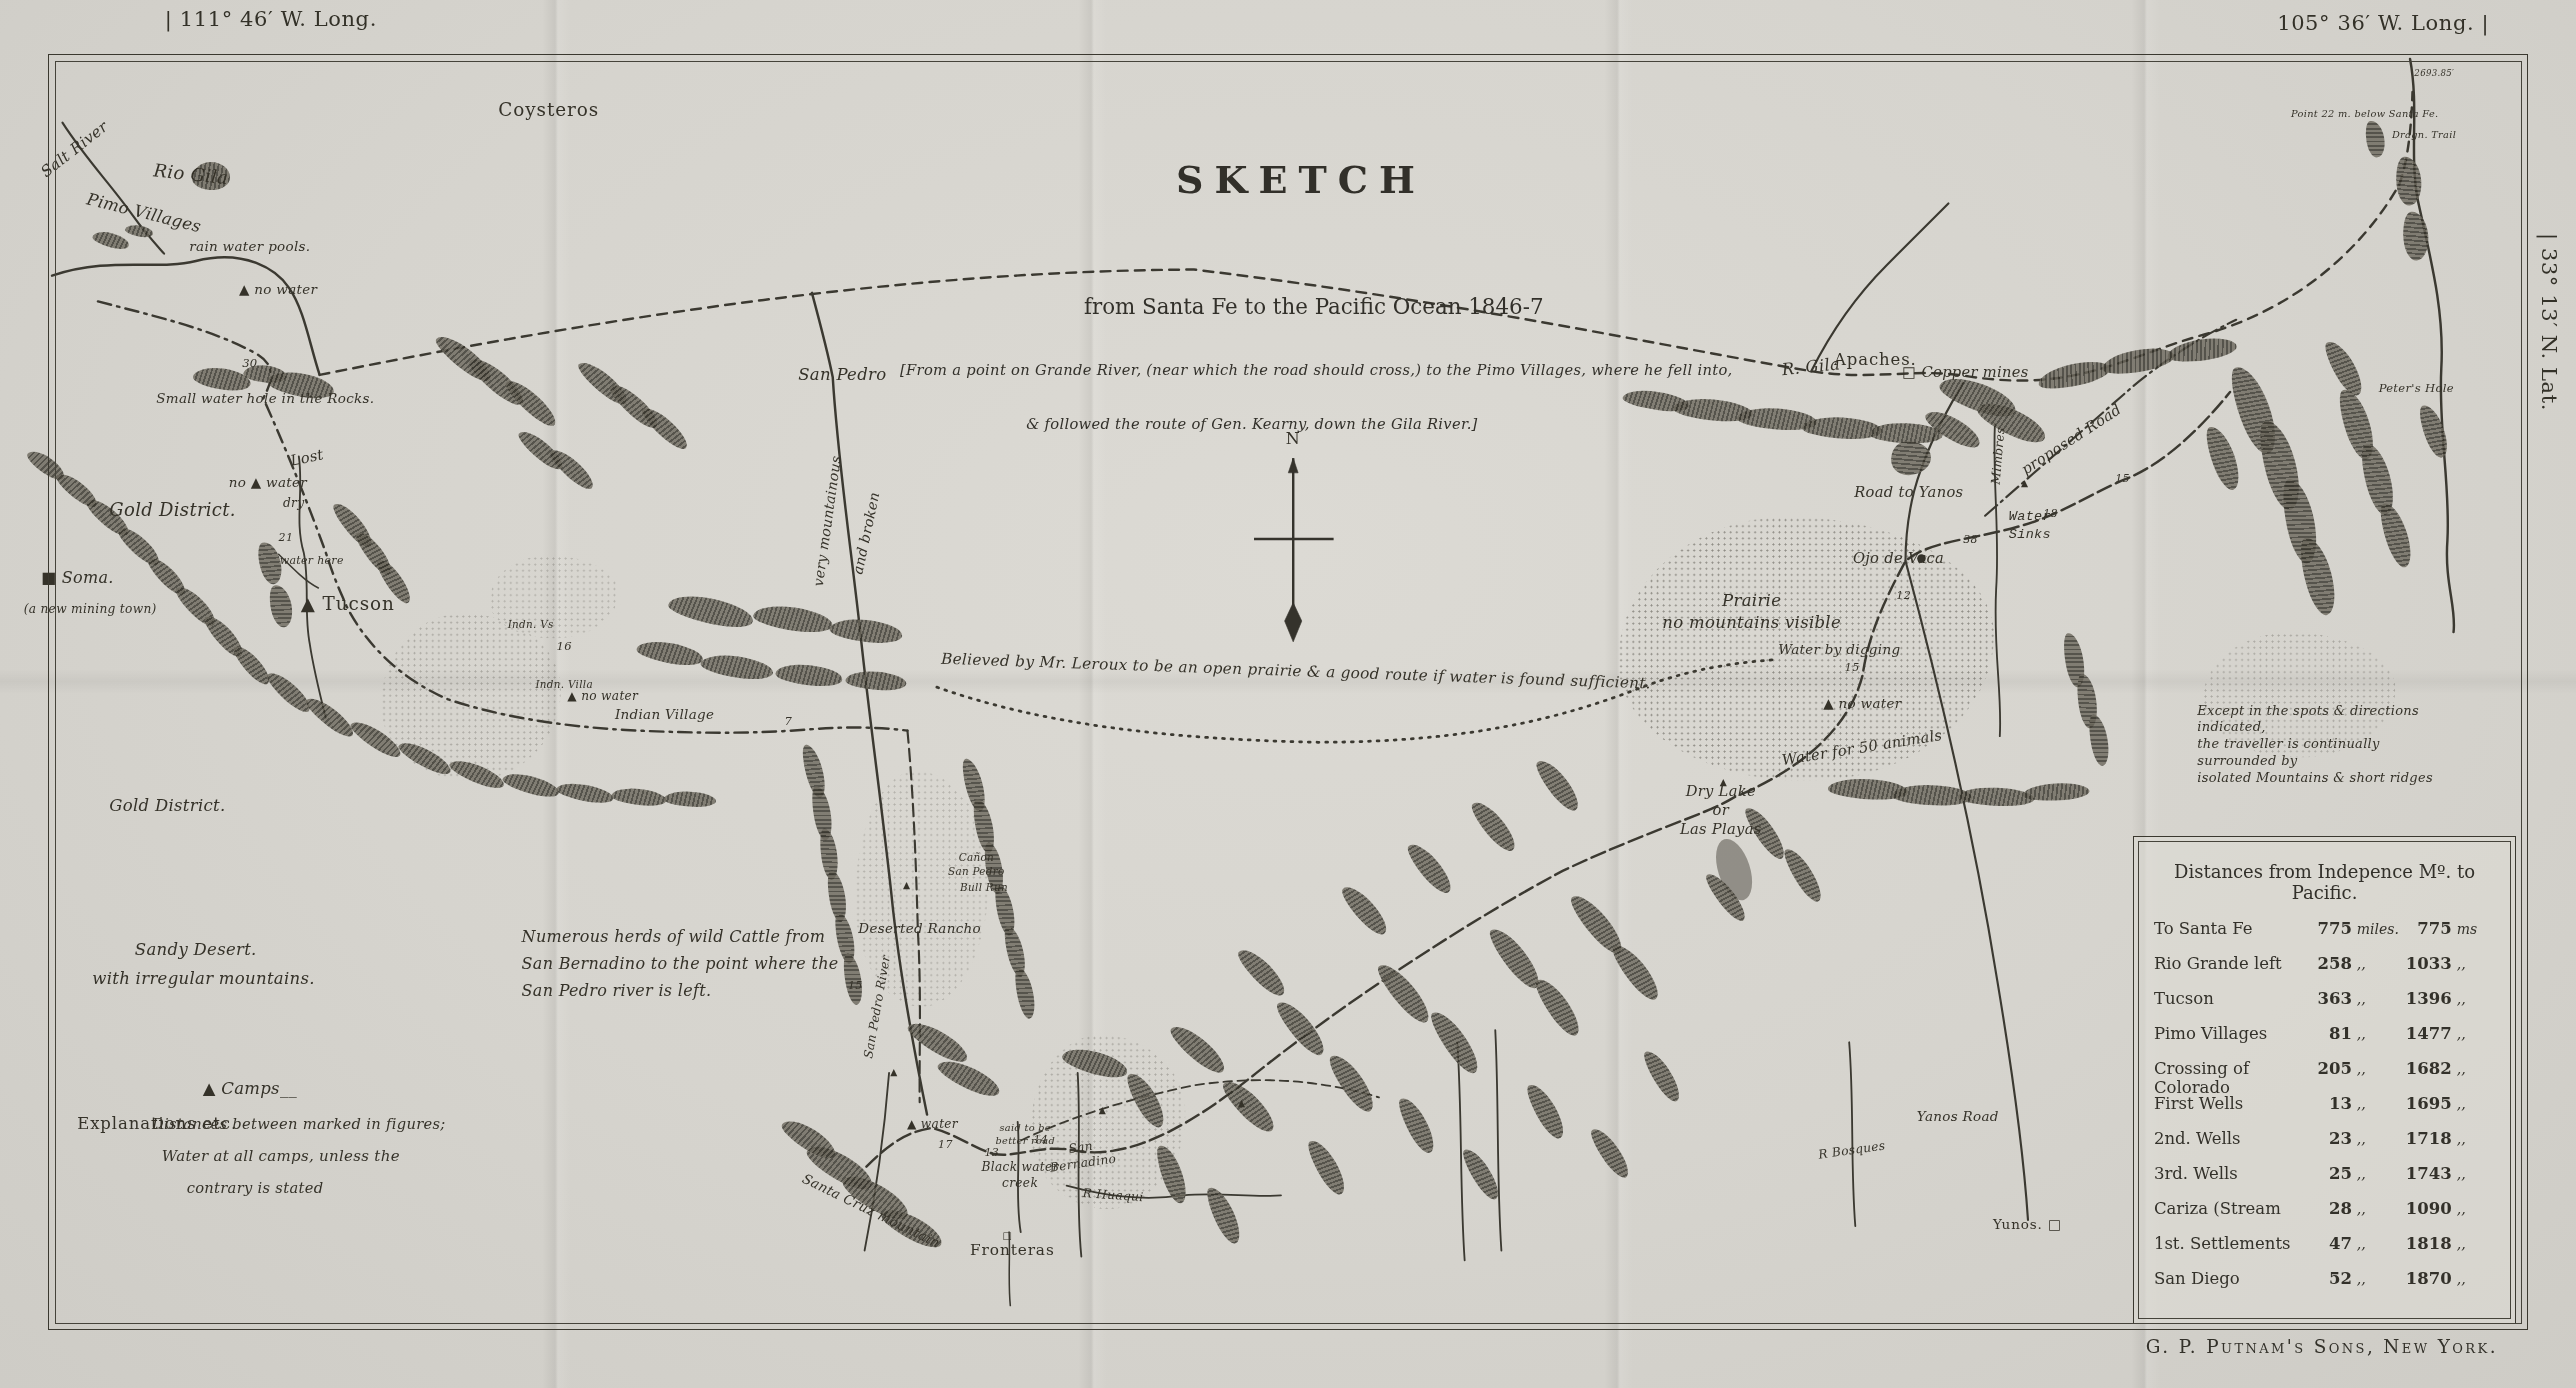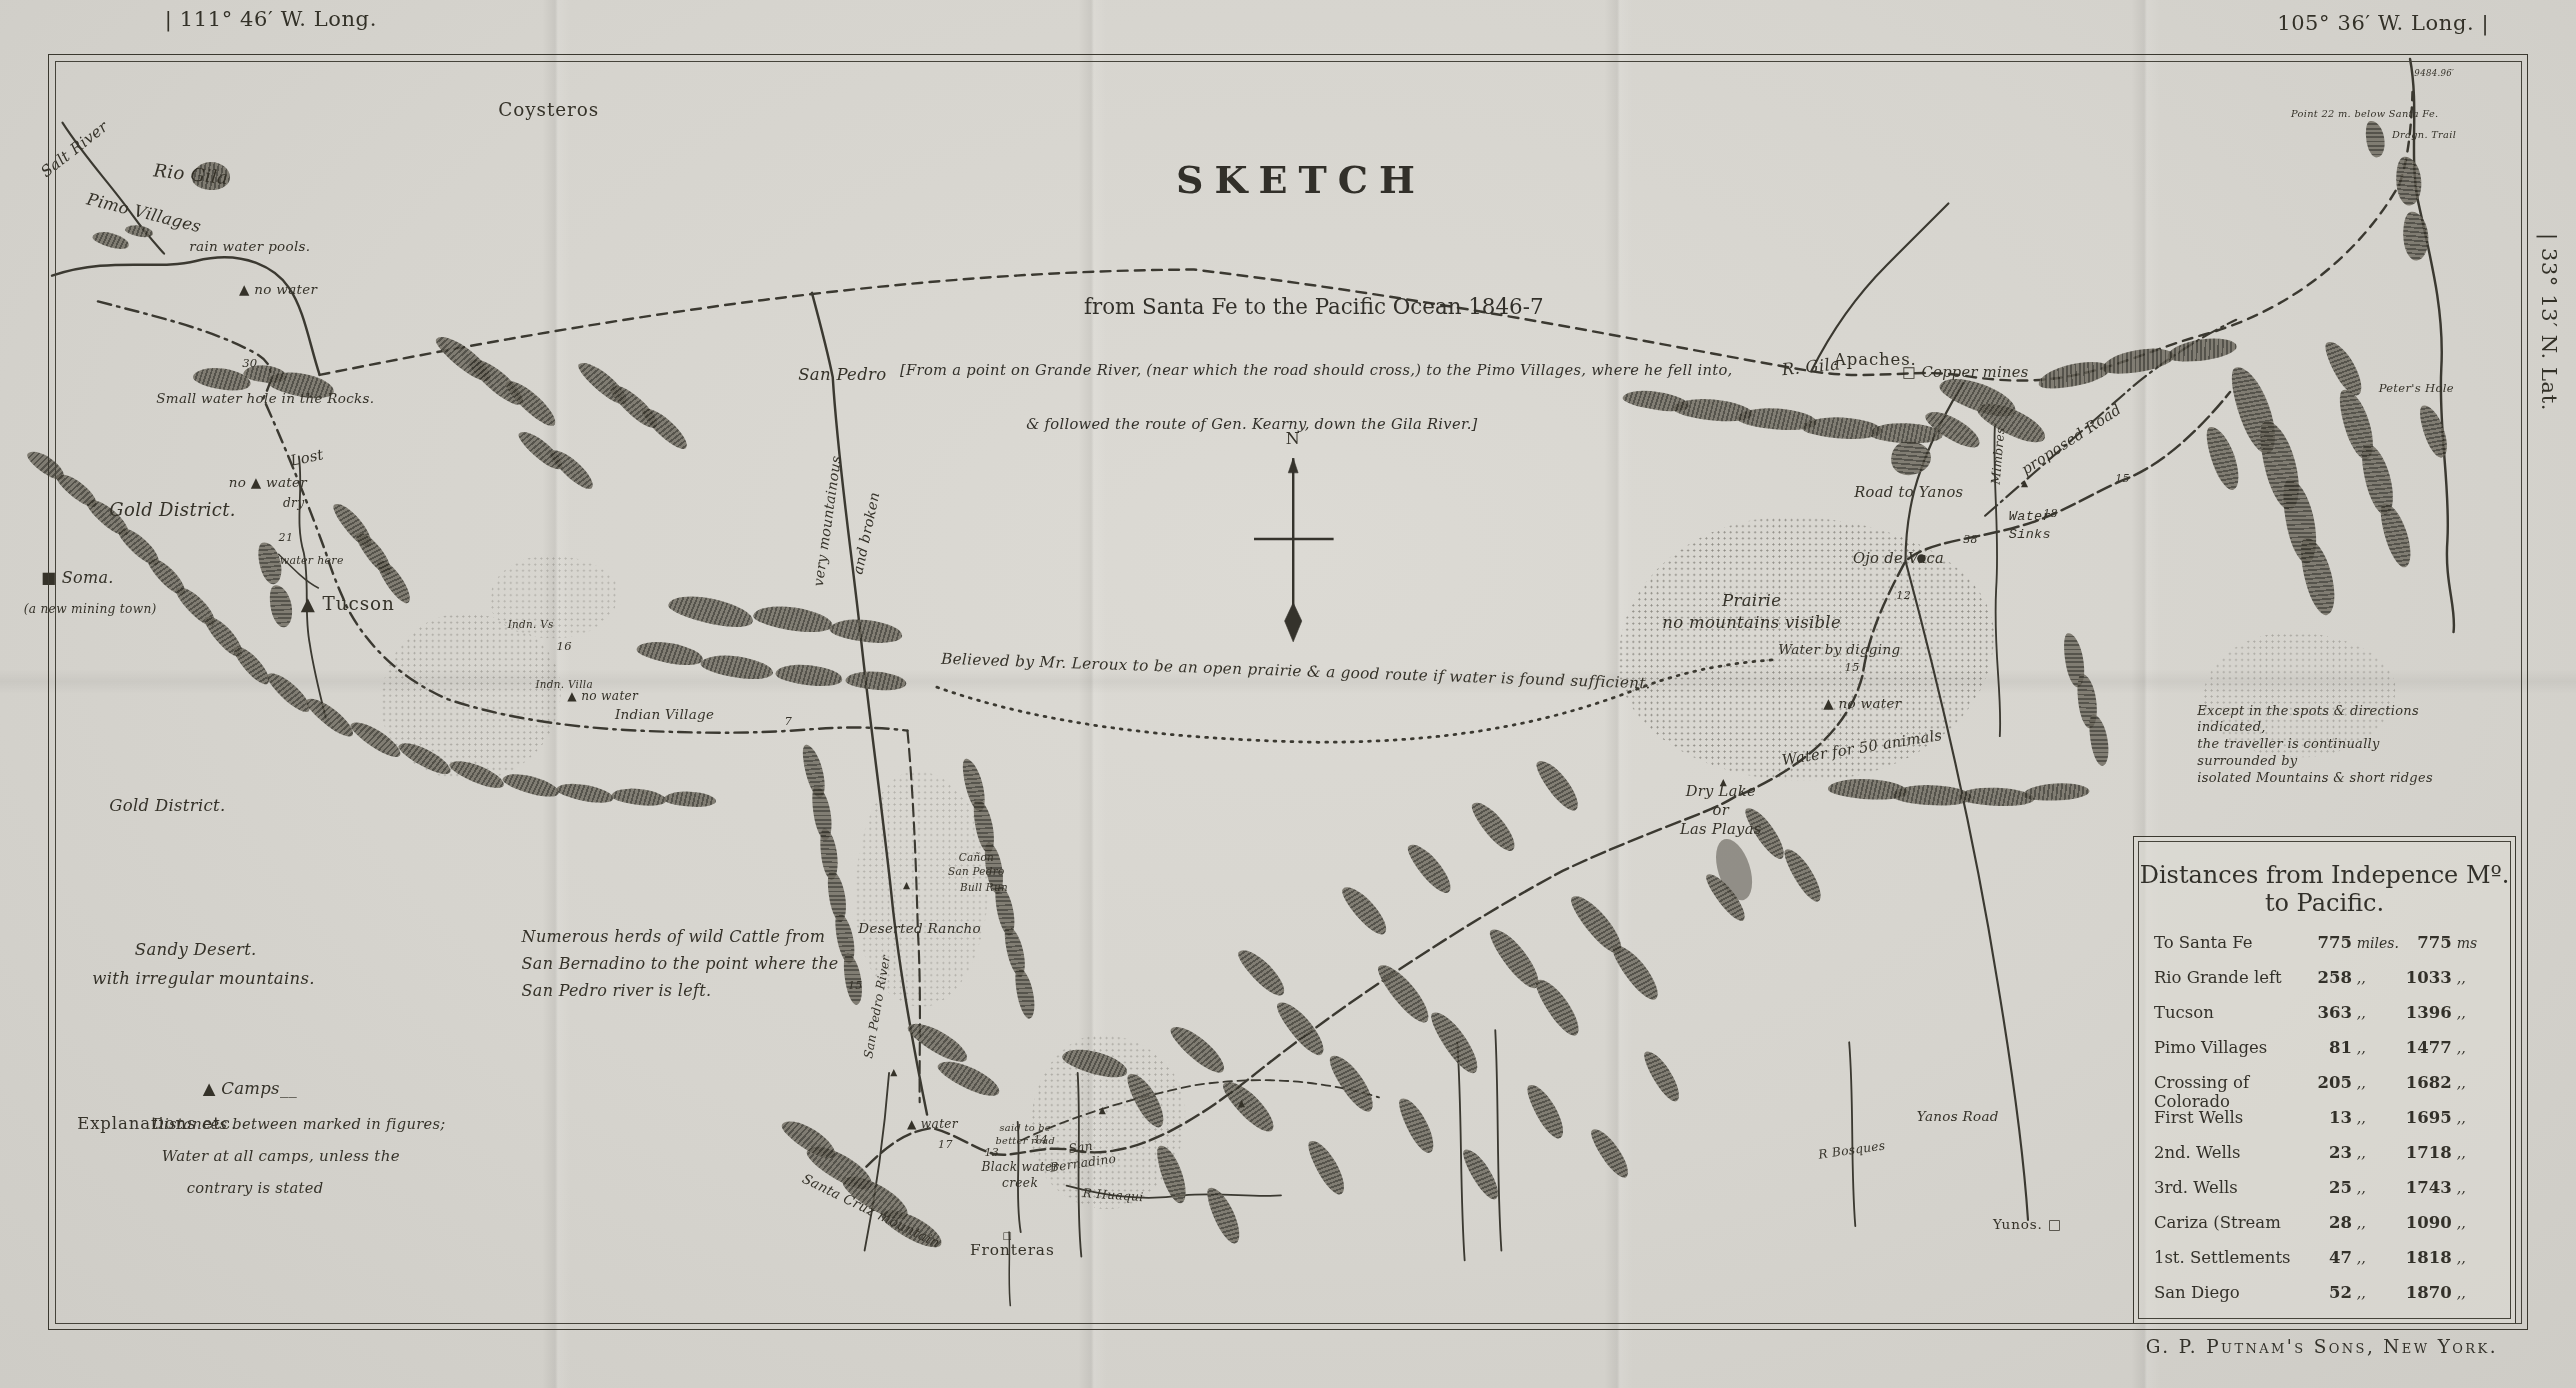--- a/index.html
+++ b/index.html
@@ -29,21 +29,21 @@
   .marg{position:absolute;z-index:8;font-size:21px;letter-spacing:0.6px;color:#333128;}
   #title-block{position:absolute;inset:0;z-index:6;pointer-events:none;}
   .tb{position:absolute;transform:translate(-50%,-50%);white-space:nowrap;color:#32302a;text-align:center;}
   .tb1{font-size:38px;font-weight:bold;letter-spacing:11px;}
   .tb2{font-size:24.5px;}
   .tb3{font-size:21.4px;}
   .tb4{font-size:14.7px;font-style:italic;letter-spacing:0.3px;margin-top:8px;}
   .dtable{position:absolute;left:82.8%;top:60.2%;width:14.8%;height:35.0%;z-index:6;
     border:1.8px solid #3a382f;background:rgba(222,220,214,0.55);}
   .dtable-inner{position:absolute;inset:4.3px;border:1.2px solid #45433a;}
-  .dtable-title{margin-top:18.4px;margin-bottom:16px;text-align:center;font-size:24px;color:#32302a;}
+  .dtable-title{margin-top:18.4px;margin-bottom:16px;text-align:center;font-size:18px;color:#32302a;}
   .trow{display:flex;align-items:baseline;padding:0 14.7px;height:35px;font-size:16.5px;color:#33312a;}
   .tp{width:155px;}
   .td{width:43px;text-align:right;font-weight:bold;}
   .tdu{width:36px;padding-left:4.9px;font-style:italic;font-size:14px;}
   .tt{width:59px;text-align:right;font-weight:bold;}
   .ttu{width:24.5px;padding-left:4.9px;font-style:italic;font-size:14px;}
   .publisher{position:absolute;left:83.3%;top:96.2%;z-index:8;font-size:18.4px;
     font-variant:small-caps;letter-spacing:2.4px;color:#33312a;white-space:nowrap;}
   .lat{transform-origin:0 0;transform:rotate(90deg);white-space:nowrap;}
 </style>
@@ -123,21 +123,21 @@
       <div class="lbl h" style="left: 32.7%; top: 27%; font-size: 16.5px; transform: translate(-50%, -50%);">San  Pedro</div>
       <div class="lbl h" style="left: 32.1%; top: 37.5%; font-size: 14px; transform: translate(-50%, -50%) rotate(-82deg);">very mountainous</div>
       <div class="lbl h" style="left: 33.6%; top: 38.4%; font-size: 14px; transform: translate(-50%, -50%) rotate(-78deg);">and broken</div>
       <div class="lbl h" style="left: 50.3%; top: 48.4%; font-size: 15.3px; transform: translate(-50%, -50%) rotate(2deg);">Believed by Mr. Leroux to be an open prairie &amp; a good route if water is found sufficient.</div>
       <div class="lbl h" style="left: 70.3%; top: 26.4%; font-size: 16.5px; transform: translate(-50%, -50%) rotate(-6deg);">R. Gila</div>
       <div class="lbl p" style="left: 72.8%; top: 25.9%; font-size: 16.5px; transform: translate(-50%, -50%);">Apaches.</div>
       <div class="lbl h" style="left: 76.3%; top: 26.8%; font-size: 14.7px; transform: translate(-50%, -50%);">□ Copper mines</div>
       <div class="lbl h" style="left: 93.8%; top: 28%; font-size: 11.6px; transform: translate(-50%, -50%);">Peter's Hole</div>
       <div class="lbl h" style="left: 91.8%; top: 8.2%; font-size: 9.8px; transform: translate(-50%, -50%);">Point 22 m. below Santa Fe.</div>
       <div class="lbl h" style="left: 94.1%; top: 9.7%; font-size: 9.8px; transform: translate(-50%, -50%);">Dragn. Trail</div>
-      <div class="lbl n" style="left: 94.5%; top: 5.3%; font-size: 8.6px; transform: translate(-50%, -50%);">9484.96′</div>
+      <div class="lbl n" style="left: 94.5%; top: 5.3%; font-size: 8.6px; transform: translate(-50%, -50%);">2693.85′</div>
       <div class="lbl h" style="left: 80.4%; top: 31.6%; font-size: 14.7px; transform: translate(-50%, -50%) rotate(-33deg);">proposed Road</div>
       <div class="lbl h" style="left: 74.1%; top: 35.4%; font-size: 14.7px; transform: translate(-50%, -50%);">Road  to  Yanos</div>
       <div class="lbl h" style="left: 77.6%; top: 32.8%; font-size: 12.2px; transform: translate(-50%, -50%) rotate(-85deg);">Mimbres</div>
       <div class="lbl n" style="left: 82.4%; top: 34.5%; font-size: 11px; transform: translate(-50%, -50%);">15</div>
       <div class="lbl n" style="left: 79.6%; top: 37%; font-size: 11px; transform: translate(-50%, -50%);">18</div>
       <div class="lbl h" style="left: 78.8%; top: 37.9%; font-size: 13.5px; transform: translate(-50%, -50%); font-family: Liberation Mono, monospace;">Water
 Sinks</div>
       <div class="lbl n" style="left: 76.5%; top: 38.9%; font-size: 11px; transform: translate(-50%, -50%);">38</div>
       <div class="lbl h" style="left: 73.7%; top: 40.2%; font-size: 14.7px; transform: translate(-50%, -50%);">Ojo de Vaca</div>
       <div class="lbl h" style="left: 68%; top: 44%; font-size: 16.5px; transform: translate(-50%, -50%);">Prairie

